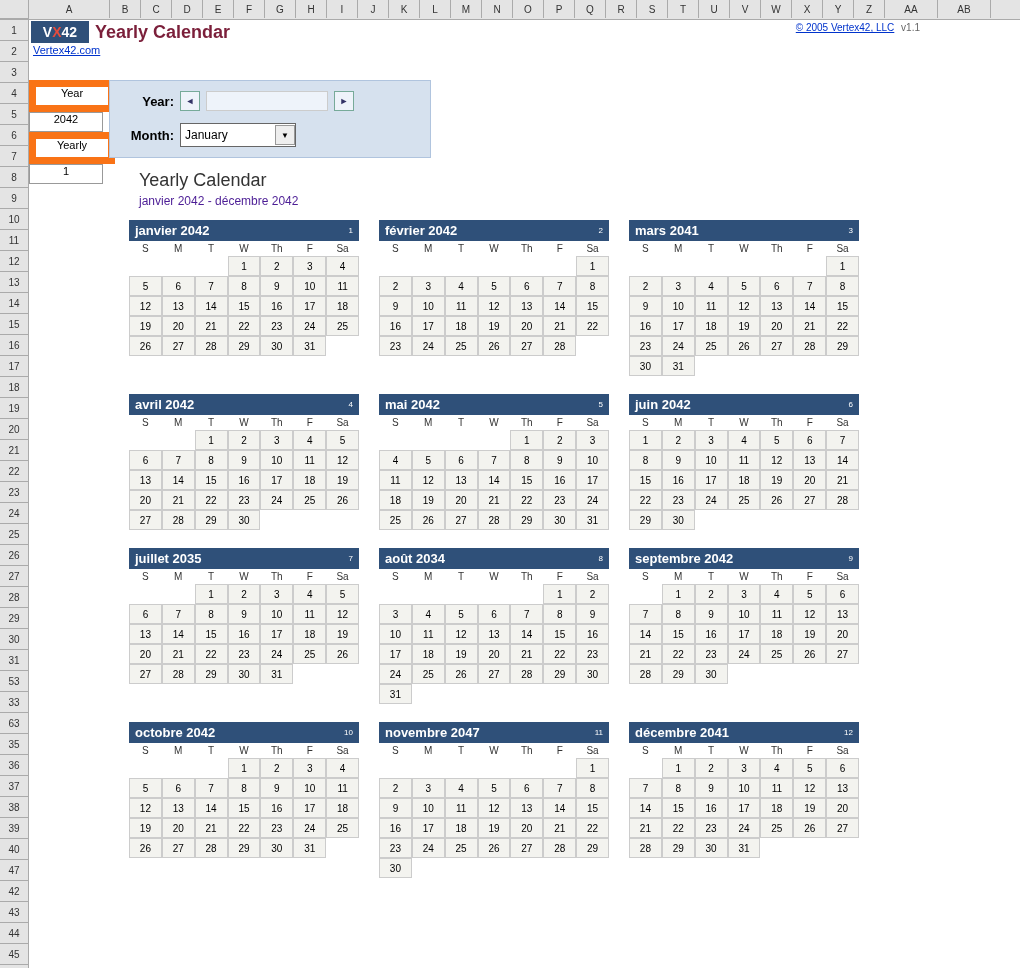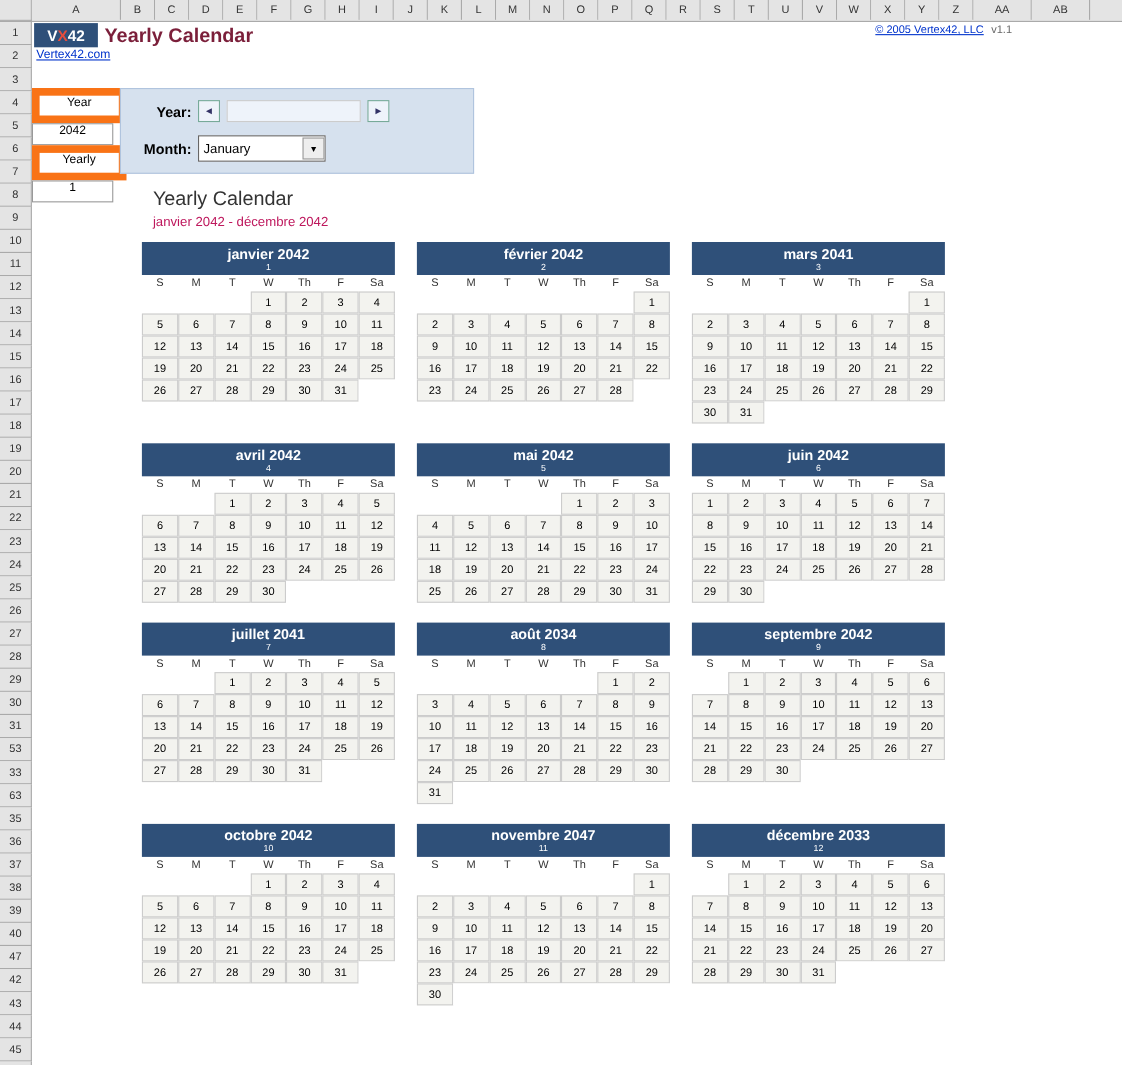--- a/index.html
+++ b/index.html
@@ -24,24 +24,24 @@
 .ctrl-row{display:flex;align-items:center;gap:6px;}
 .ctrl-label{font-weight:bold;font-size:13px;width:54px;text-align:right;}
 .spin-btn{width:18px;height:18px;background:#eef3fa;border:1px solid #7a9;display:flex;align-items:center;justify-content:center;font-size:9px;color:#336;cursor:pointer;}
 .spin-track{width:120px;height:18px;background:#eef3fa;border:1px solid #ccc;}
 .month-select{width:110px;height:22px;border:1px solid #666;background:#fff;padding-left:4px;font-size:12px;display:flex;align-items:center;justify-content:space-between;}
 .select-arrow{width:18px;height:18px;border:1px solid #999;background:#eee;display:flex;align-items:center;justify-content:center;font-size:8px;}
 .year-month-cells{position:absolute;left:0;top:60px;}
 .ym-label{border:7px solid #f97316;width:72px;height:18px;font-weight:normal;font-size:11px;text-align:center;margin-bottom:0;background:#fff;}
 .ym-val{border:1px solid #999;width:72px;height:18px;font-size:11px;text-align:center;background:#fff;}
 .cal-title{position:absolute;left:110px;top:150px;font-size:18px;color:#333;}
-.cal-subtitle{position:absolute;left:110px;top:174px;font-size:12px;color:#be185d;}
+.cal-subtitle{position:absolute;left:110px;top:174px;font-size:12px;color:#4c1d95;}
 .calendars{position:absolute;left:100px;top:200px;display:grid;grid-template-columns:repeat(3,230px);column-gap:20px;row-gap:18px;}
 .month-block{width:230px;}
-.month-header{background:#2f5079;color:#fff;font-weight:bold;font-size:13px;padding:3px 6px;display:flex;justify-content:space-between;align-items:center;flex-direction:column;}
+.month-header{background:#2f5079;color:#fff;font-weight:bold;font-size:13px;padding:3px 6px;display:flex;justify-content:space-between;align-items:center;}
 .month-num{font-size:8px;font-weight:normal;}
 .dow-row{display:grid;grid-template-columns:repeat(7,1fr);}
 .dow{text-align:center;font-size:10px;padding:2px 0;color:#333;}
 .days-grid{display:grid;grid-template-columns:repeat(7,1fr);}
 .day{height:18px;border:1px solid #ccc;display:flex;align-items:center;justify-content:center;font-size:10px;background:#f3f3ef;}
 .day.empty{background:#fff;border-color:transparent;}
 </style>
 </head>
 <body>
 
@@ -486,21 +486,21 @@
               <div class="day">30</div>
               <div class="day empty"></div>
               <div class="day empty"></div>
               <div class="day empty"></div>
               <div class="day empty"></div>
               <div class="day empty"></div>
             </div>
           </div>
           <div class="month-block">
             <div class="month-header">
-              <span>juillet 2041</span>
+              <span>juillet 2035</span>
               <span class="month-num">7</span>
             </div>
             <div class="dow-row">
               <div class="dow">S</div>
               <div class="dow">M</div>
               <div class="dow">T</div>
               <div class="dow">W</div>
               <div class="dow">Th</div>
               <div class="dow">F</div>
               <div class="dow">Sa</div>
@@ -760,21 +760,21 @@
               <div class="day empty"></div>
               <div class="day empty"></div>
               <div class="day empty"></div>
               <div class="day empty"></div>
               <div class="day empty"></div>
               <div class="day empty"></div>
             </div>
           </div>
           <div class="month-block">
             <div class="month-header">
-              <span>décembre 2033</span>
+              <span>décembre 2041</span>
               <span class="month-num">12</span>
             </div>
             <div class="dow-row">
               <div class="dow">S</div>
               <div class="dow">M</div>
               <div class="dow">T</div>
               <div class="dow">W</div>
               <div class="dow">Th</div>
               <div class="dow">F</div>
               <div class="dow">Sa</div>

